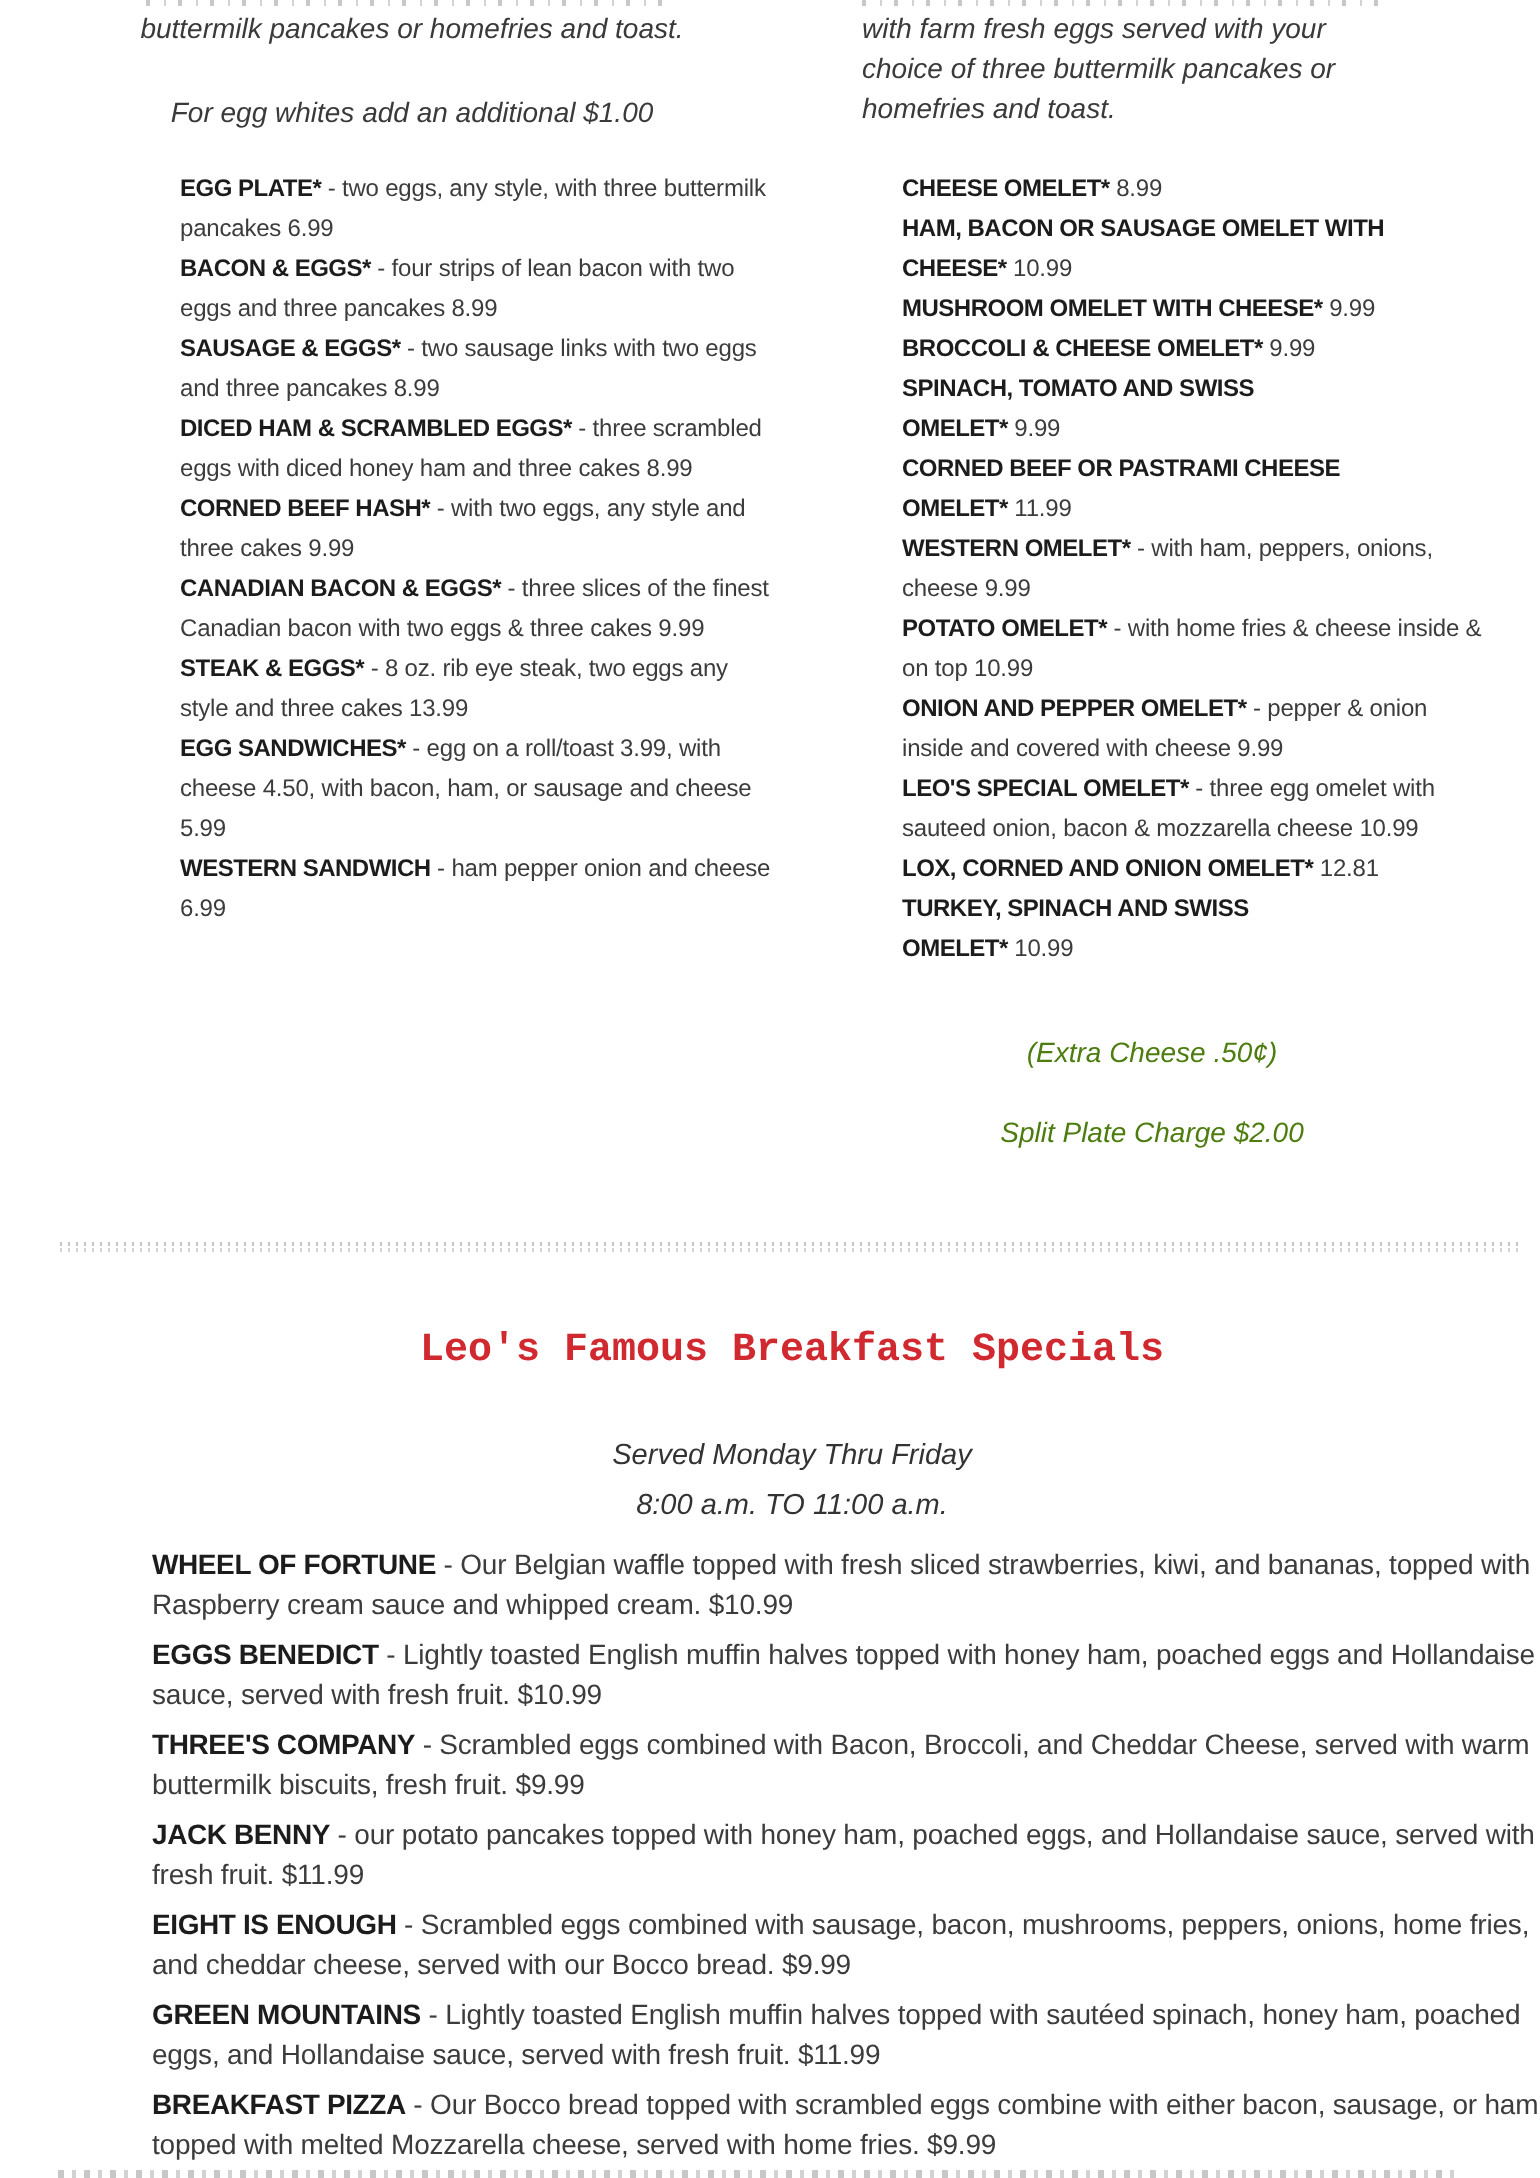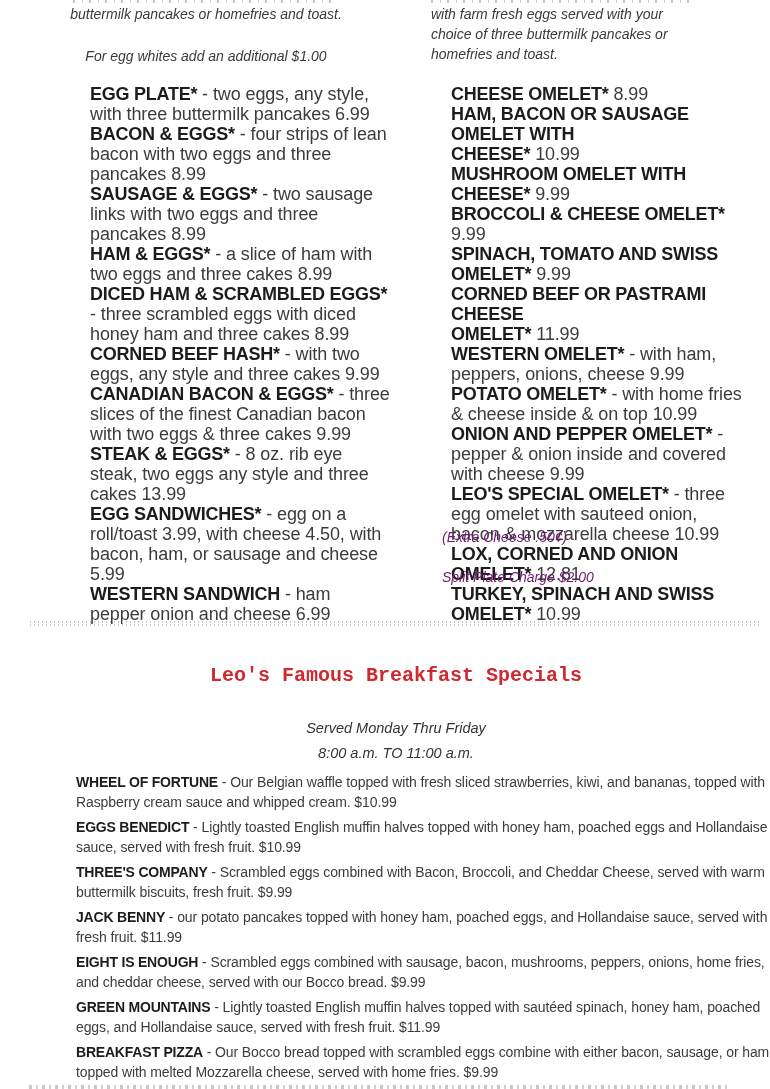--- a/index.html
+++ b/index.html
@@ -14,24 +14,24 @@
   }
   .clip-strip.bottom{
     opacity:.5;
     background:repeating-linear-gradient(90deg,#8f8f8f 0 3px,transparent 3px 7px,#a5a5a5 7px 9px,transparent 9px 13px);
   }
   
   .intro{position:absolute;font-size:14px;line-height:20px;font-style:italic;color:#3a3a3a;margin:0;}
   .intro.centered{text-align:center;}
   
   .items{position:absolute;margin:0;}
-  .m-item{margin:0;font-size:18px;line-height:20px;white-space:pre-line;letter-spacing:-0.1px;}
+  .m-item{margin:0;font-size:12px;line-height:20px;white-space:pre-line;letter-spacing:-0.1px;}
   .m-item b{color:#1c1c1c;font-weight:bold;letter-spacing:-0.25px;}
   
-  .note{position:absolute;font-size:14px;font-style:italic;color:#701a75;margin:11px;}
+  .note{position:absolute;font-size:14px;font-style:italic;color:#4d7c0f;text-align:center;margin:0;}
   
   .divider{
     position:absolute;left:30px;right:30px;top:621px;height:5px;
     background:
       repeating-linear-gradient(90deg,#c6c6c6 0 1px,transparent 1px 4px) top/100% 2px no-repeat,
       repeating-linear-gradient(90deg,#d4d4d4 0 1px,transparent 1px 4px) bottom/100% 2px no-repeat;
   }
   
   .sp-title{
     position:absolute;left:0;right:0;top:664px;text-align:center;margin:0;
@@ -54,21 +54,20 @@
   <p class="intro centered" style="left:30px;width:352px;top:46px;">For egg whites add an additional $1.00</p>
 
   <div class="items" style="left:90px;width:300px;top:84px;" id="left-items">
 
       <p class="m-item"><b>EGG PLATE*</b><span> - two eggs, any style, with three buttermilk pancakes 6.99</span></p>
 
       <p class="m-item"><b>BACON &amp; EGGS*</b><span> - four strips of lean bacon with two eggs and three pancakes 8.99</span></p>
 
       <p class="m-item"><b>SAUSAGE &amp; EGGS*</b><span> - two sausage links with two eggs and three pancakes 8.99</span></p>
 
-      <p class="m-item"><b>HAM &amp; EGGS*</b><span> - a slice of ham with two eggs and three cakes 8.99</span></p>
 
       <p class="m-item"><b>DICED HAM &amp; SCRAMBLED EGGS*</b><span> - three scrambled eggs with diced honey ham and three cakes 8.99</span></p>
 
       <p class="m-item"><b>CORNED BEEF HASH*</b><span> - with two eggs, any style and three cakes 9.99</span></p>
 
       <p class="m-item"><b>CANADIAN BACON &amp; EGGS*</b><span> - three slices of the finest Canadian bacon with two eggs &amp; three cakes 9.99</span></p>
 
       <p class="m-item"><b>STEAK &amp; EGGS*</b><span> - 8 oz. rib eye steak, two eggs any style and three cakes 13.99</span></p>
 
       <p class="m-item"><b>EGG SANDWICHES*</b><span> - egg on a roll/toast 3.99, with cheese 4.50, with bacon, ham, or sausage and cheese 5.99</span></p>

